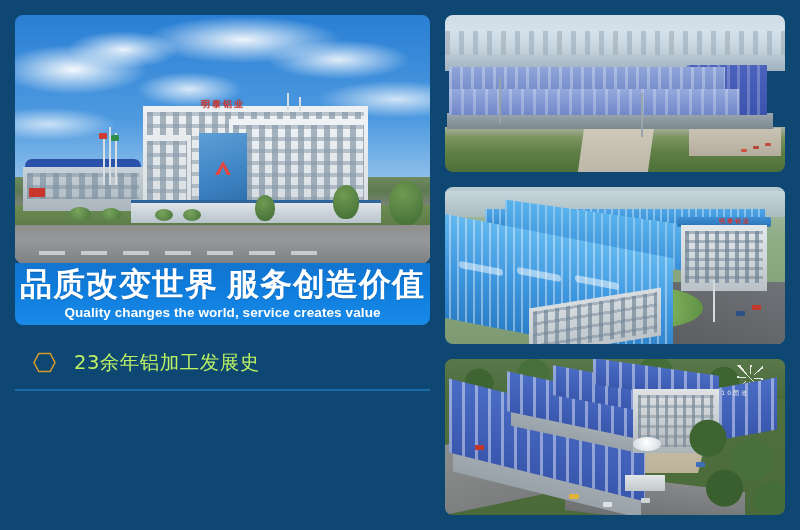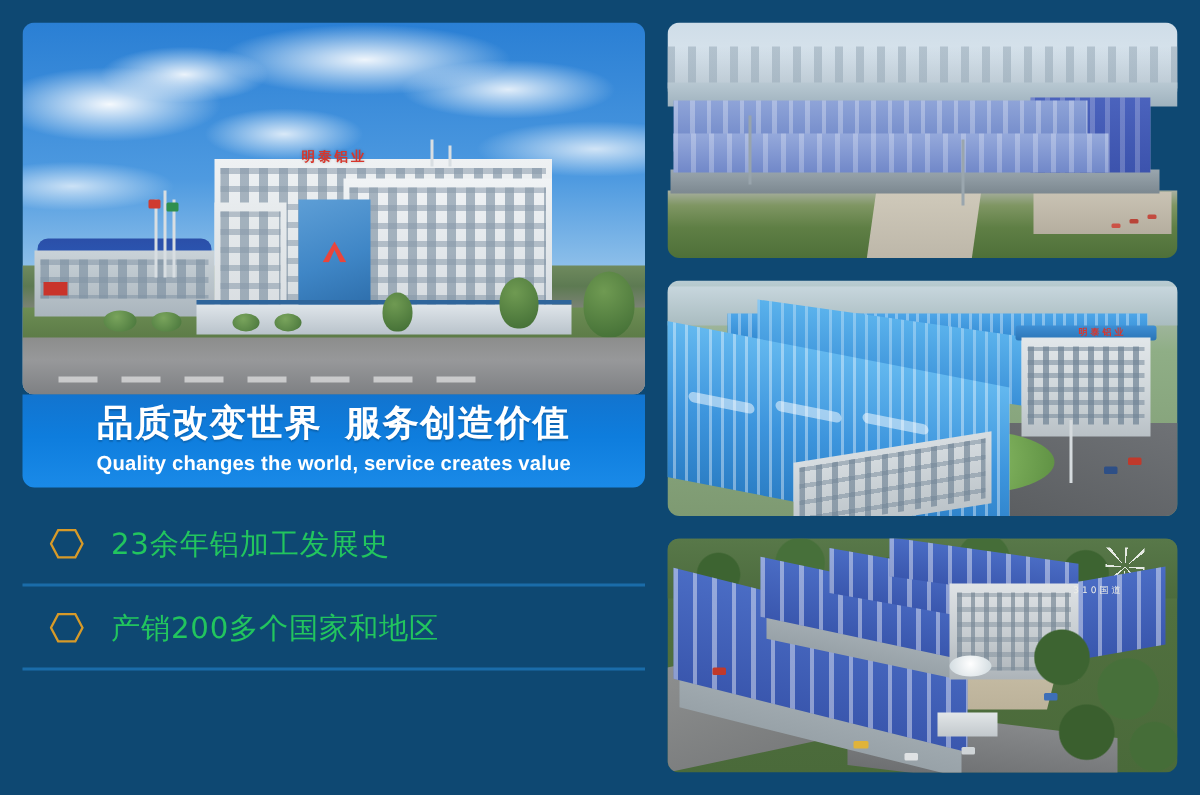--- a/index.html
+++ b/index.html
@@ -98,42 +98,42 @@
   .bush{position:absolute;border-radius:50%;background:radial-gradient(circle at 40% 30%,#79a45c,#46733a);}
 
   
   .banner{
     position:absolute;left:0;top:248px;width:415px;height:62px;
     background:linear-gradient(180deg,#1274cf 0%,#0e7ddd 45%,#1a8ae8 100%);
     border-radius:0 0 8px 8px;
     display:flex;flex-direction:column;justify-content:center;align-items:center;
   }
   .banner-cn{
-    color:#ffffff;font-size:24px;font-weight:bold;letter-spacing:1px;
-    line-height:1.05;font-family:Liberation Mono, monospace;
+    color:#ffffff;font-size:32px;font-weight:bold;letter-spacing:1px;
+    line-height:1.05;font-family:Liberation Serif, serif;
     text-shadow:0 1px 1px rgba(0,0,0,.18);
   }
   .banner-en{
     color:#ffffff;font-size:13.5px;font-weight:bold;letter-spacing:.1px;
     margin-top:3px;font-family:"Liberation Sans",sans-serif;
   }
 
   
   .features{position:absolute;left:0;top:320px;width:415px;}
   .feature-row{
     position:relative;height:54px;
     display:flex;align-items:center;
     border-bottom:2px solid #1a6ca9;
   }
   .hexagon{
     width:23px;height:21px;margin-left:18px;margin-right:18px;flex:none;
     display:block;
   }
   .feature-label{
-    color:#22c55e;font-size:19.5px;letter-spacing:.5px;
+    color:#bef264;font-size:19.5px;letter-spacing:.5px;
     font-family:"DejaVu Sans",sans-serif;
     white-space:nowrap;
   }
 
   
   #right-col{position:absolute;left:445px;top:15px;width:340px;height:500px;}
   .rpanel{
     position:absolute;left:0;width:340px;
     border-radius:8px;overflow:hidden;
   }
@@ -323,26 +323,20 @@
 
     <div class="features">
 
       <div class="feature-row">
         <svg class="hexagon" viewBox="0 0 24 22">
           <polygon points="6,1.5 18,1.5 23,11 18,20.5 6,20.5 1,11" fill="none" stroke="#d79a28" stroke-width="1.6"></polygon>
         </svg>
         <span class="feature-label">23余年铝加工发展史</span>
       </div>
 
-      <div class="feature-row">
-        <svg class="hexagon" viewBox="0 0 24 22">
-          <polygon points="6,1.5 18,1.5 23,11 18,20.5 6,20.5 1,11" fill="none" stroke="#d79a28" stroke-width="1.6"></polygon>
-        </svg>
-        <span class="feature-label">产销200多个国家和地区</span>
-      </div>
 
 
     </div>
   </div>
 
   <div id="right-col">
 
     <div class="rpanel" id="rp1">
       <div class="p1-sky"></div>
       <div class="p1-city"></div>

